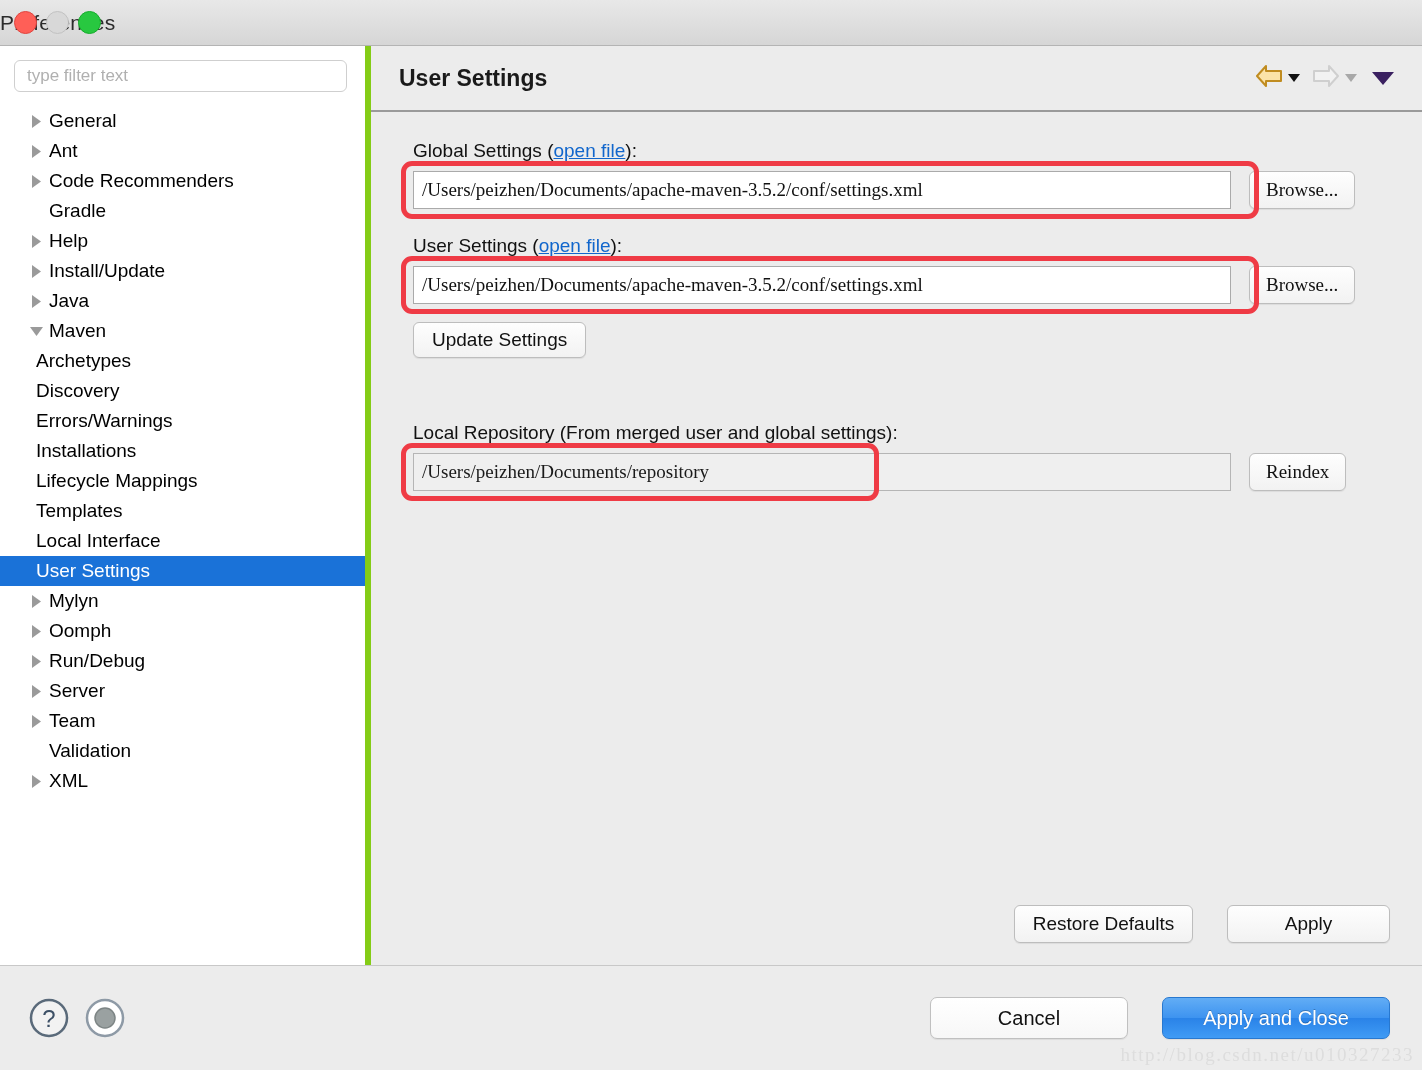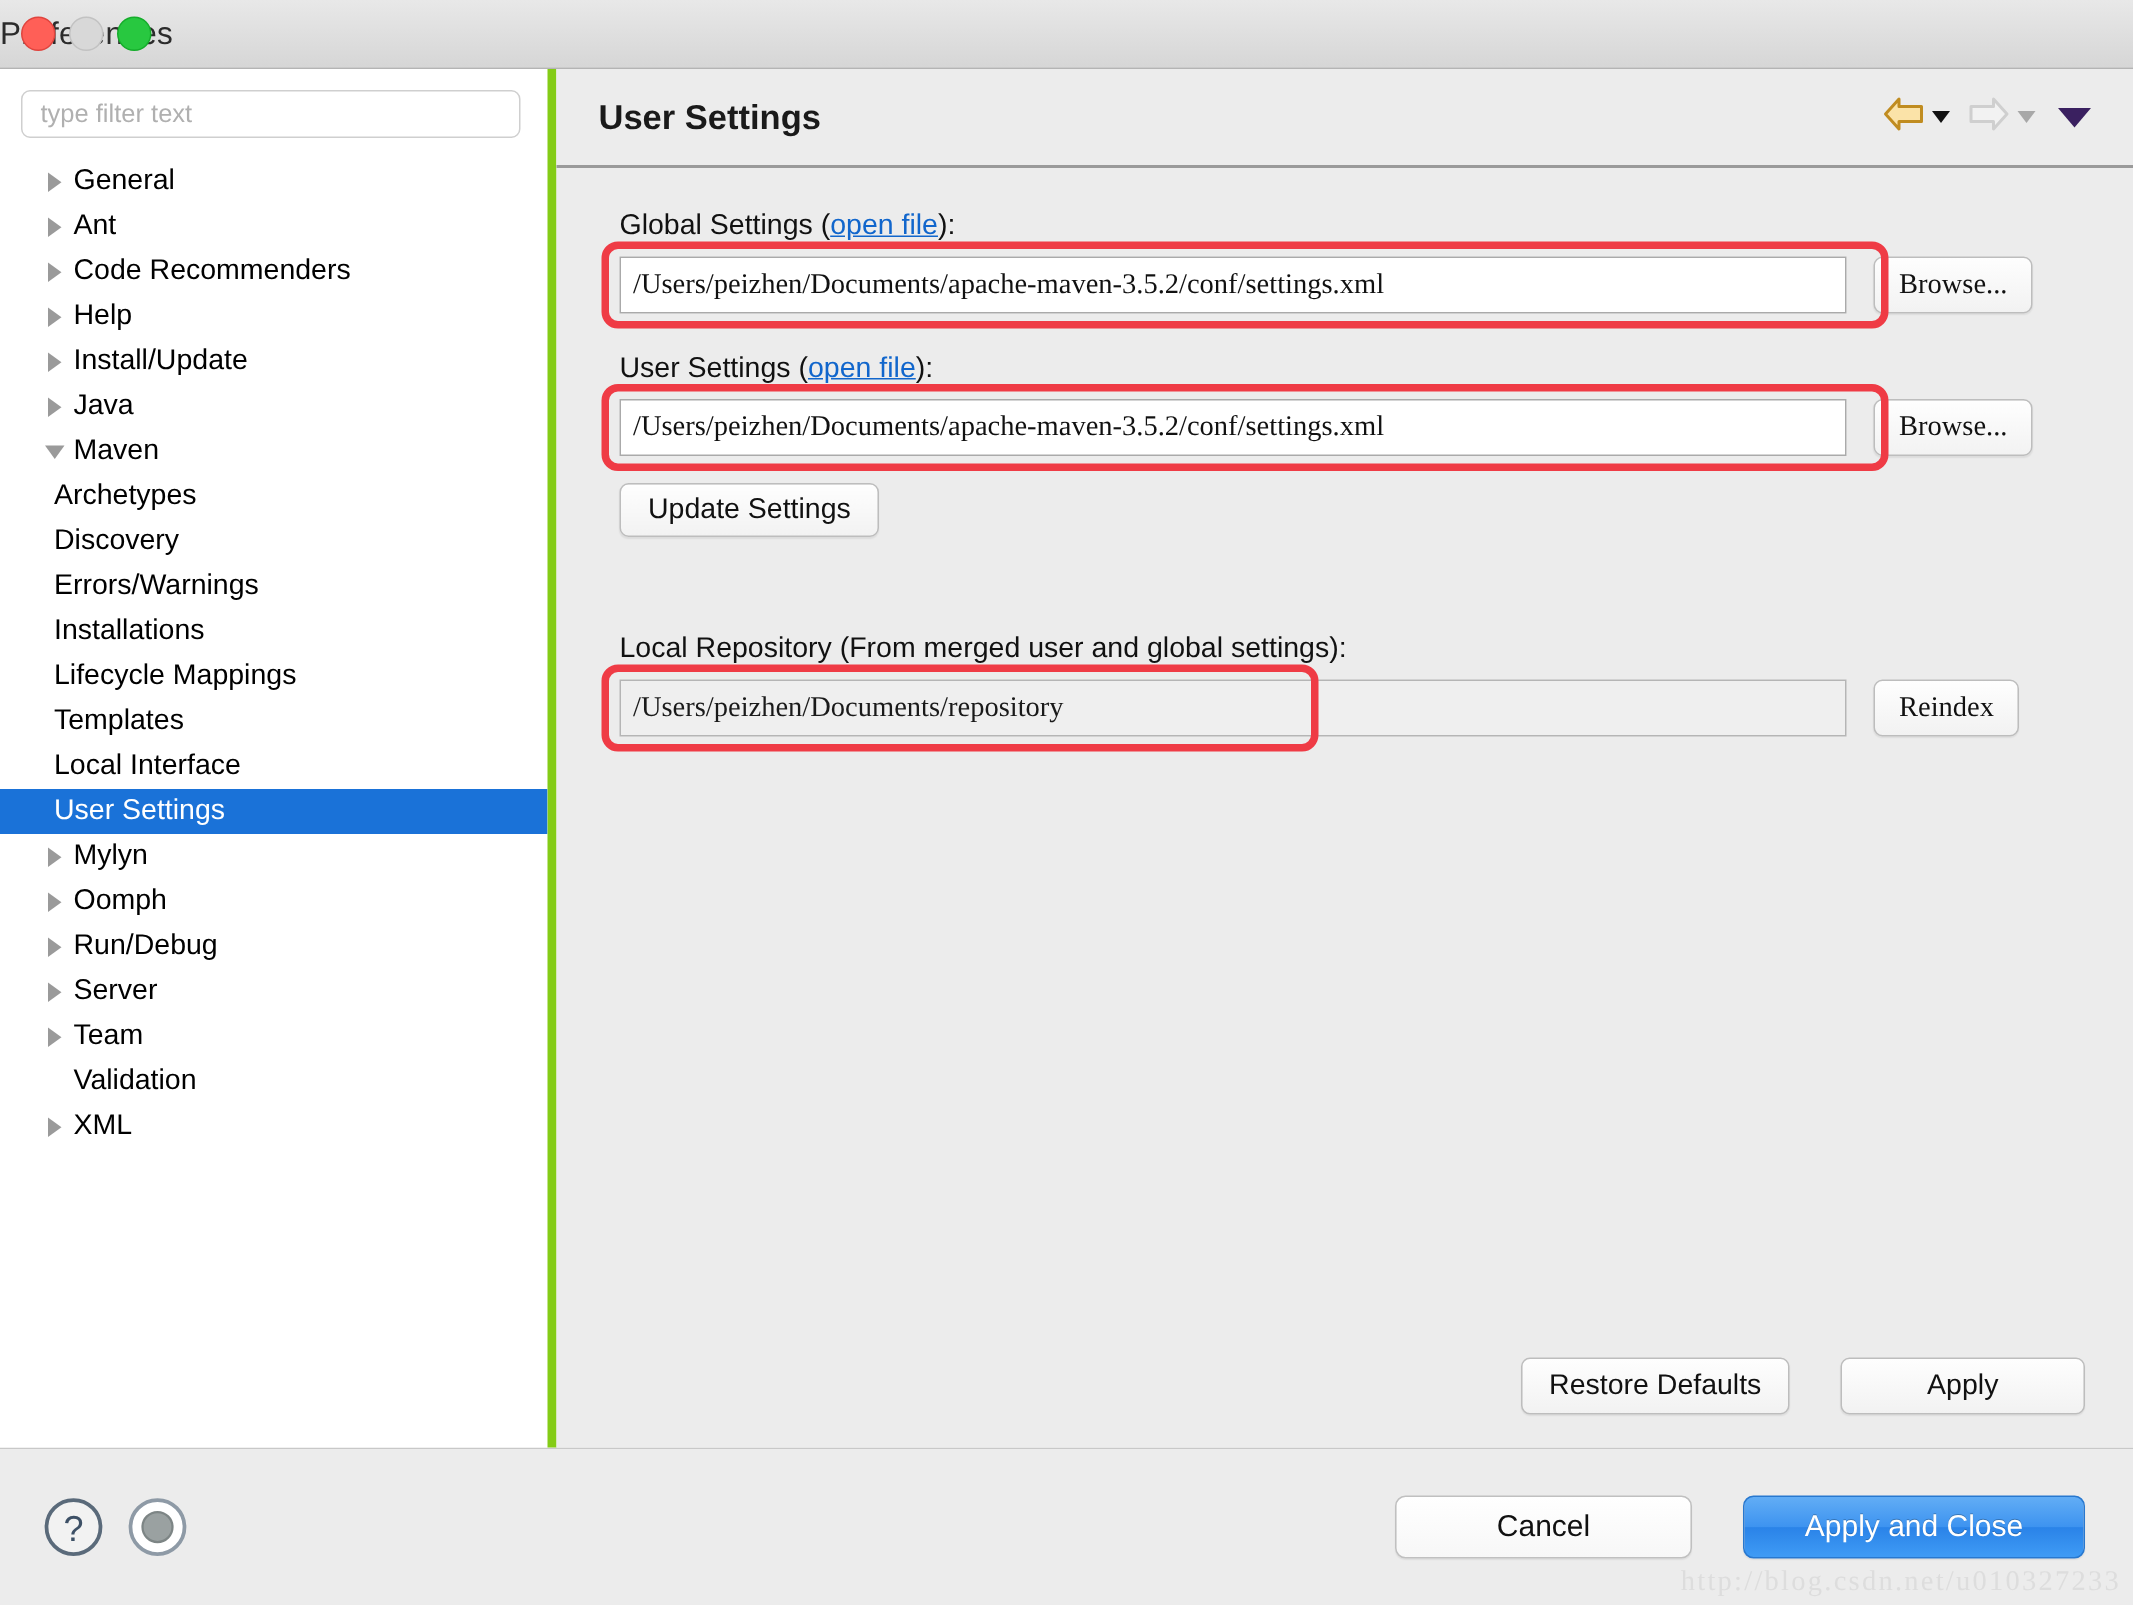--- a/index.html
+++ b/index.html
@@ -187,20 +187,24 @@
             </span>
             <span>Ant</span>
           </div>
           <div class="tree-row lvl0">
             <span class="tw">
               <svg width="13" height="15" viewBox="0 0 13 15">
                 <path d="M2 1 L11 7.5 L2 14 Z" fill="#9a9a9a"></path>
               </svg>
             </span>
             <span>Code Recommenders</span>
+          </div>
+          <div class="tree-row lvl0">
+            <span class="tw"></span>
+            <span>Gradle</span>
           </div>
           <div class="tree-row lvl0">
             <span class="tw">
               <svg width="13" height="15" viewBox="0 0 13 15">
                 <path d="M2 1 L11 7.5 L2 14 Z" fill="#9a9a9a"></path>
               </svg>
             </span>
             <span>Help</span>
           </div>
           <div class="tree-row lvl0">

